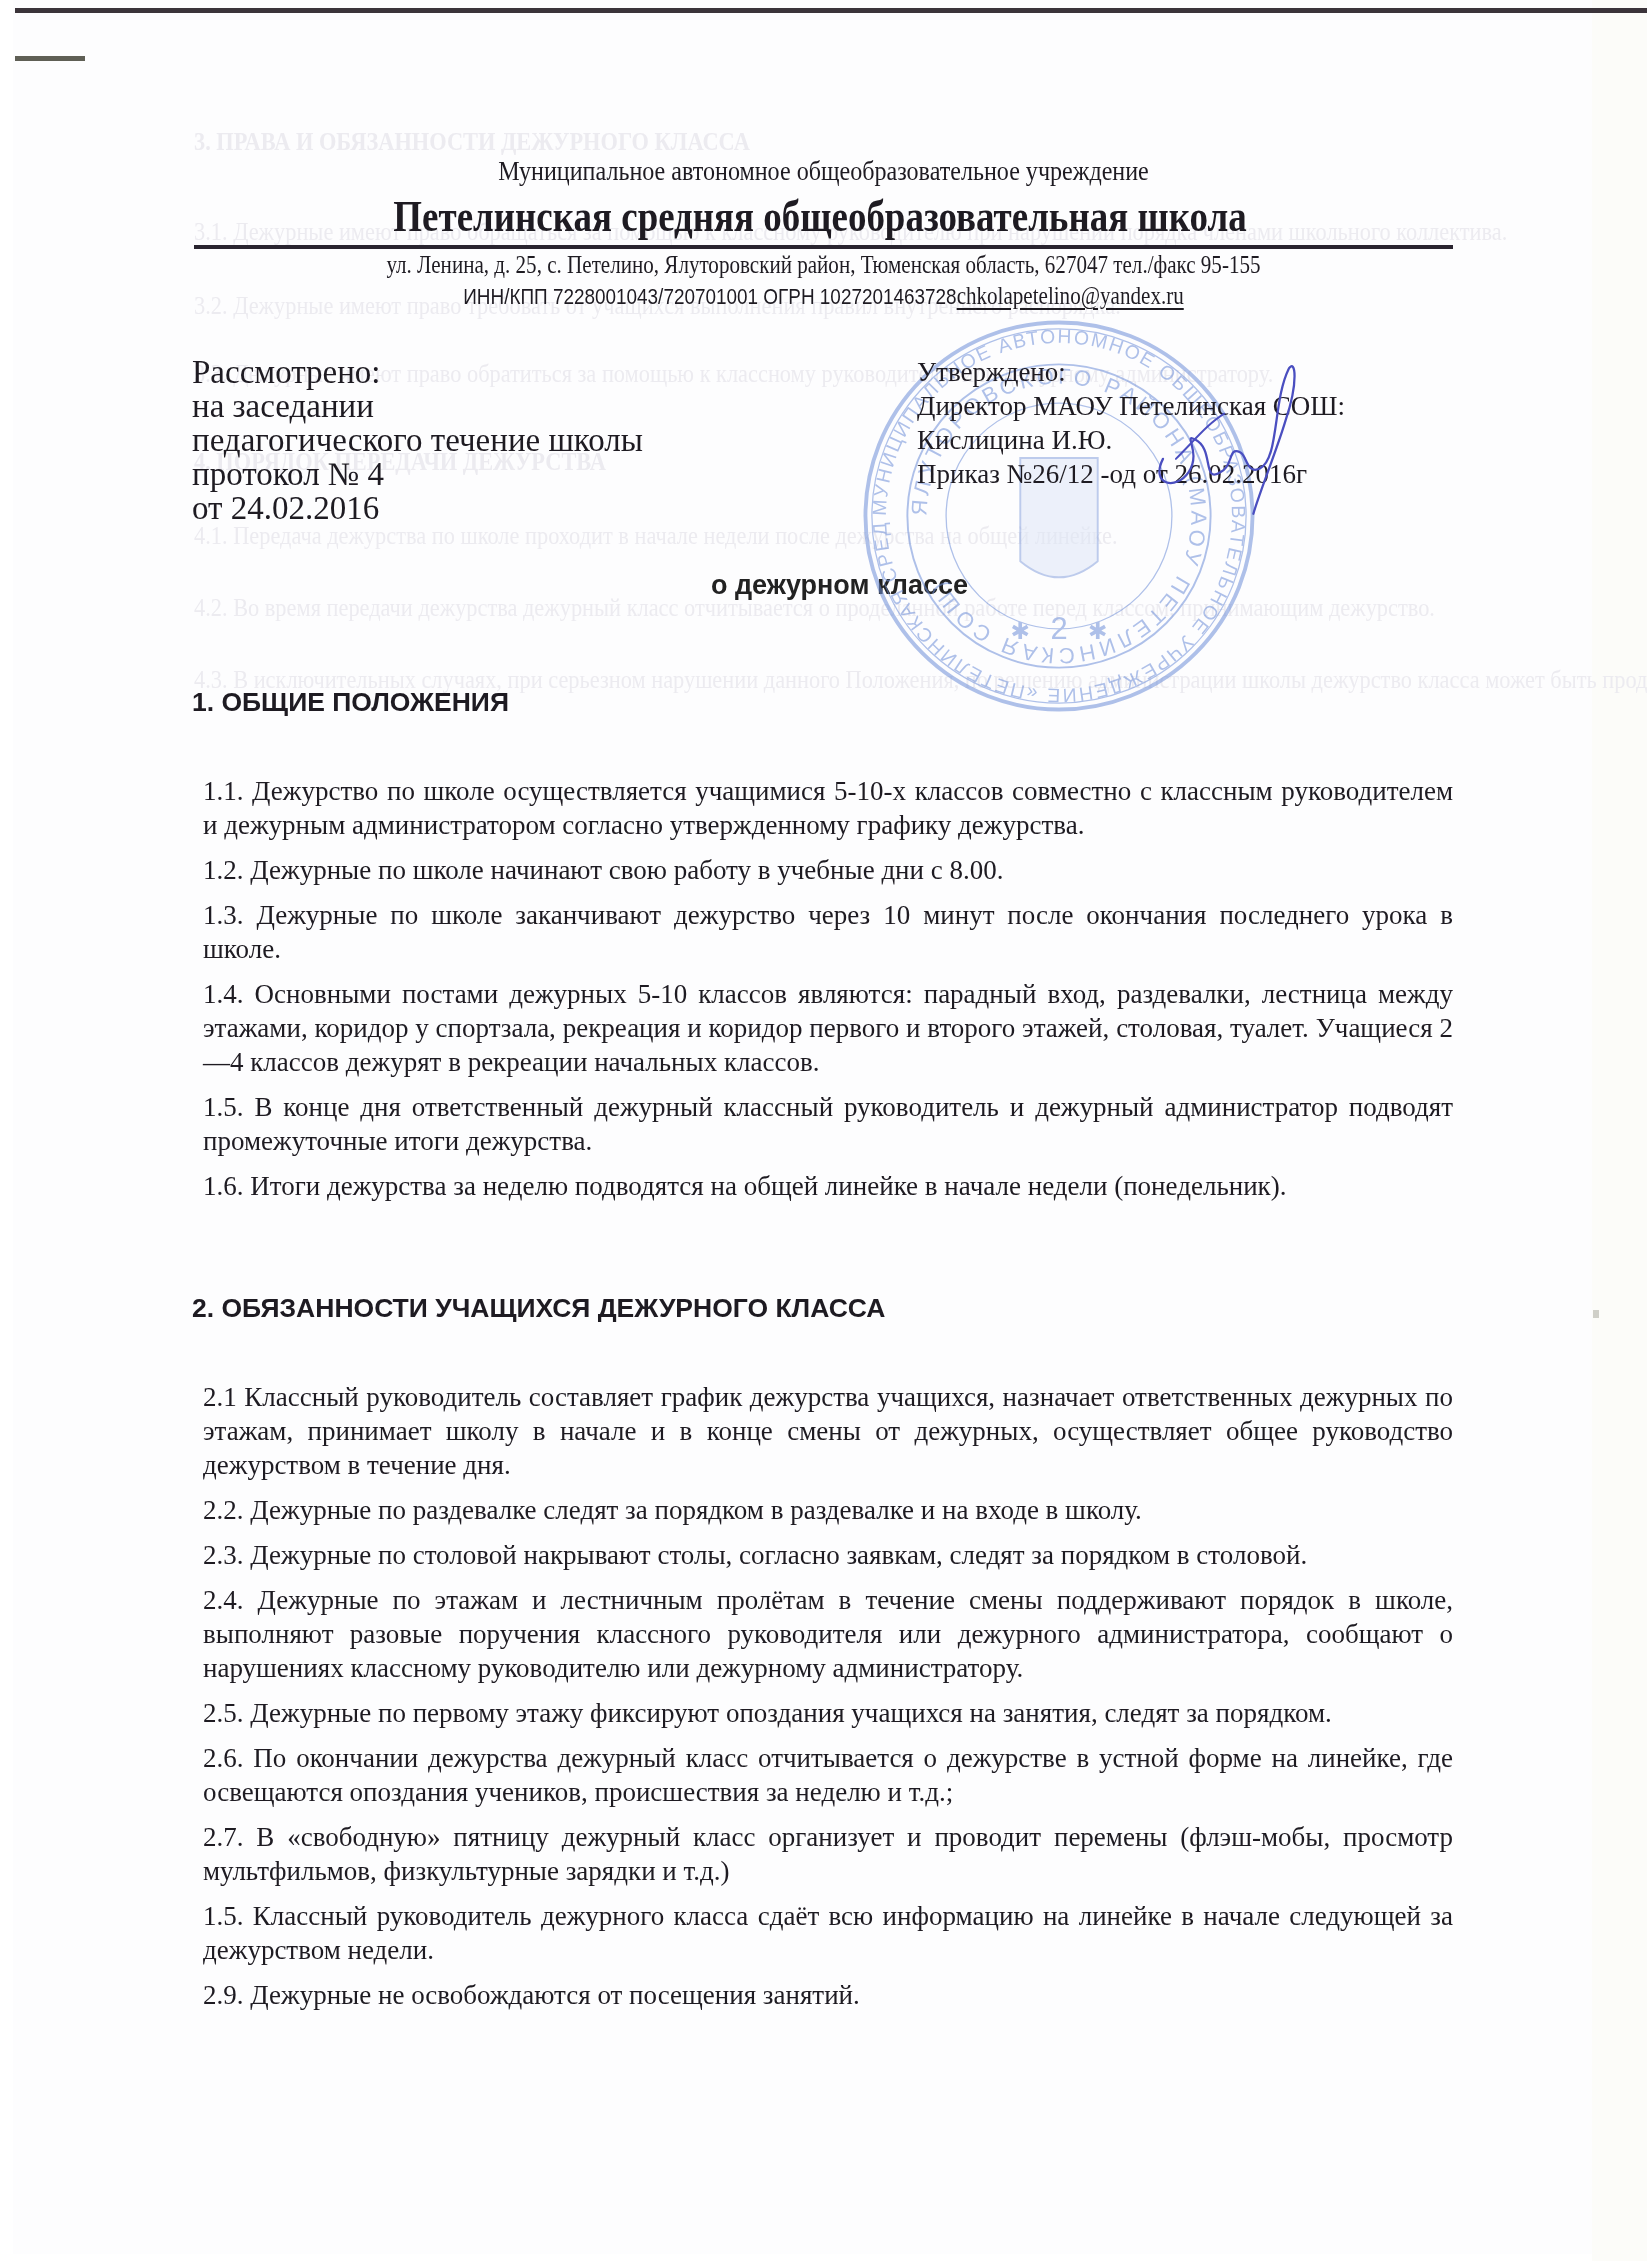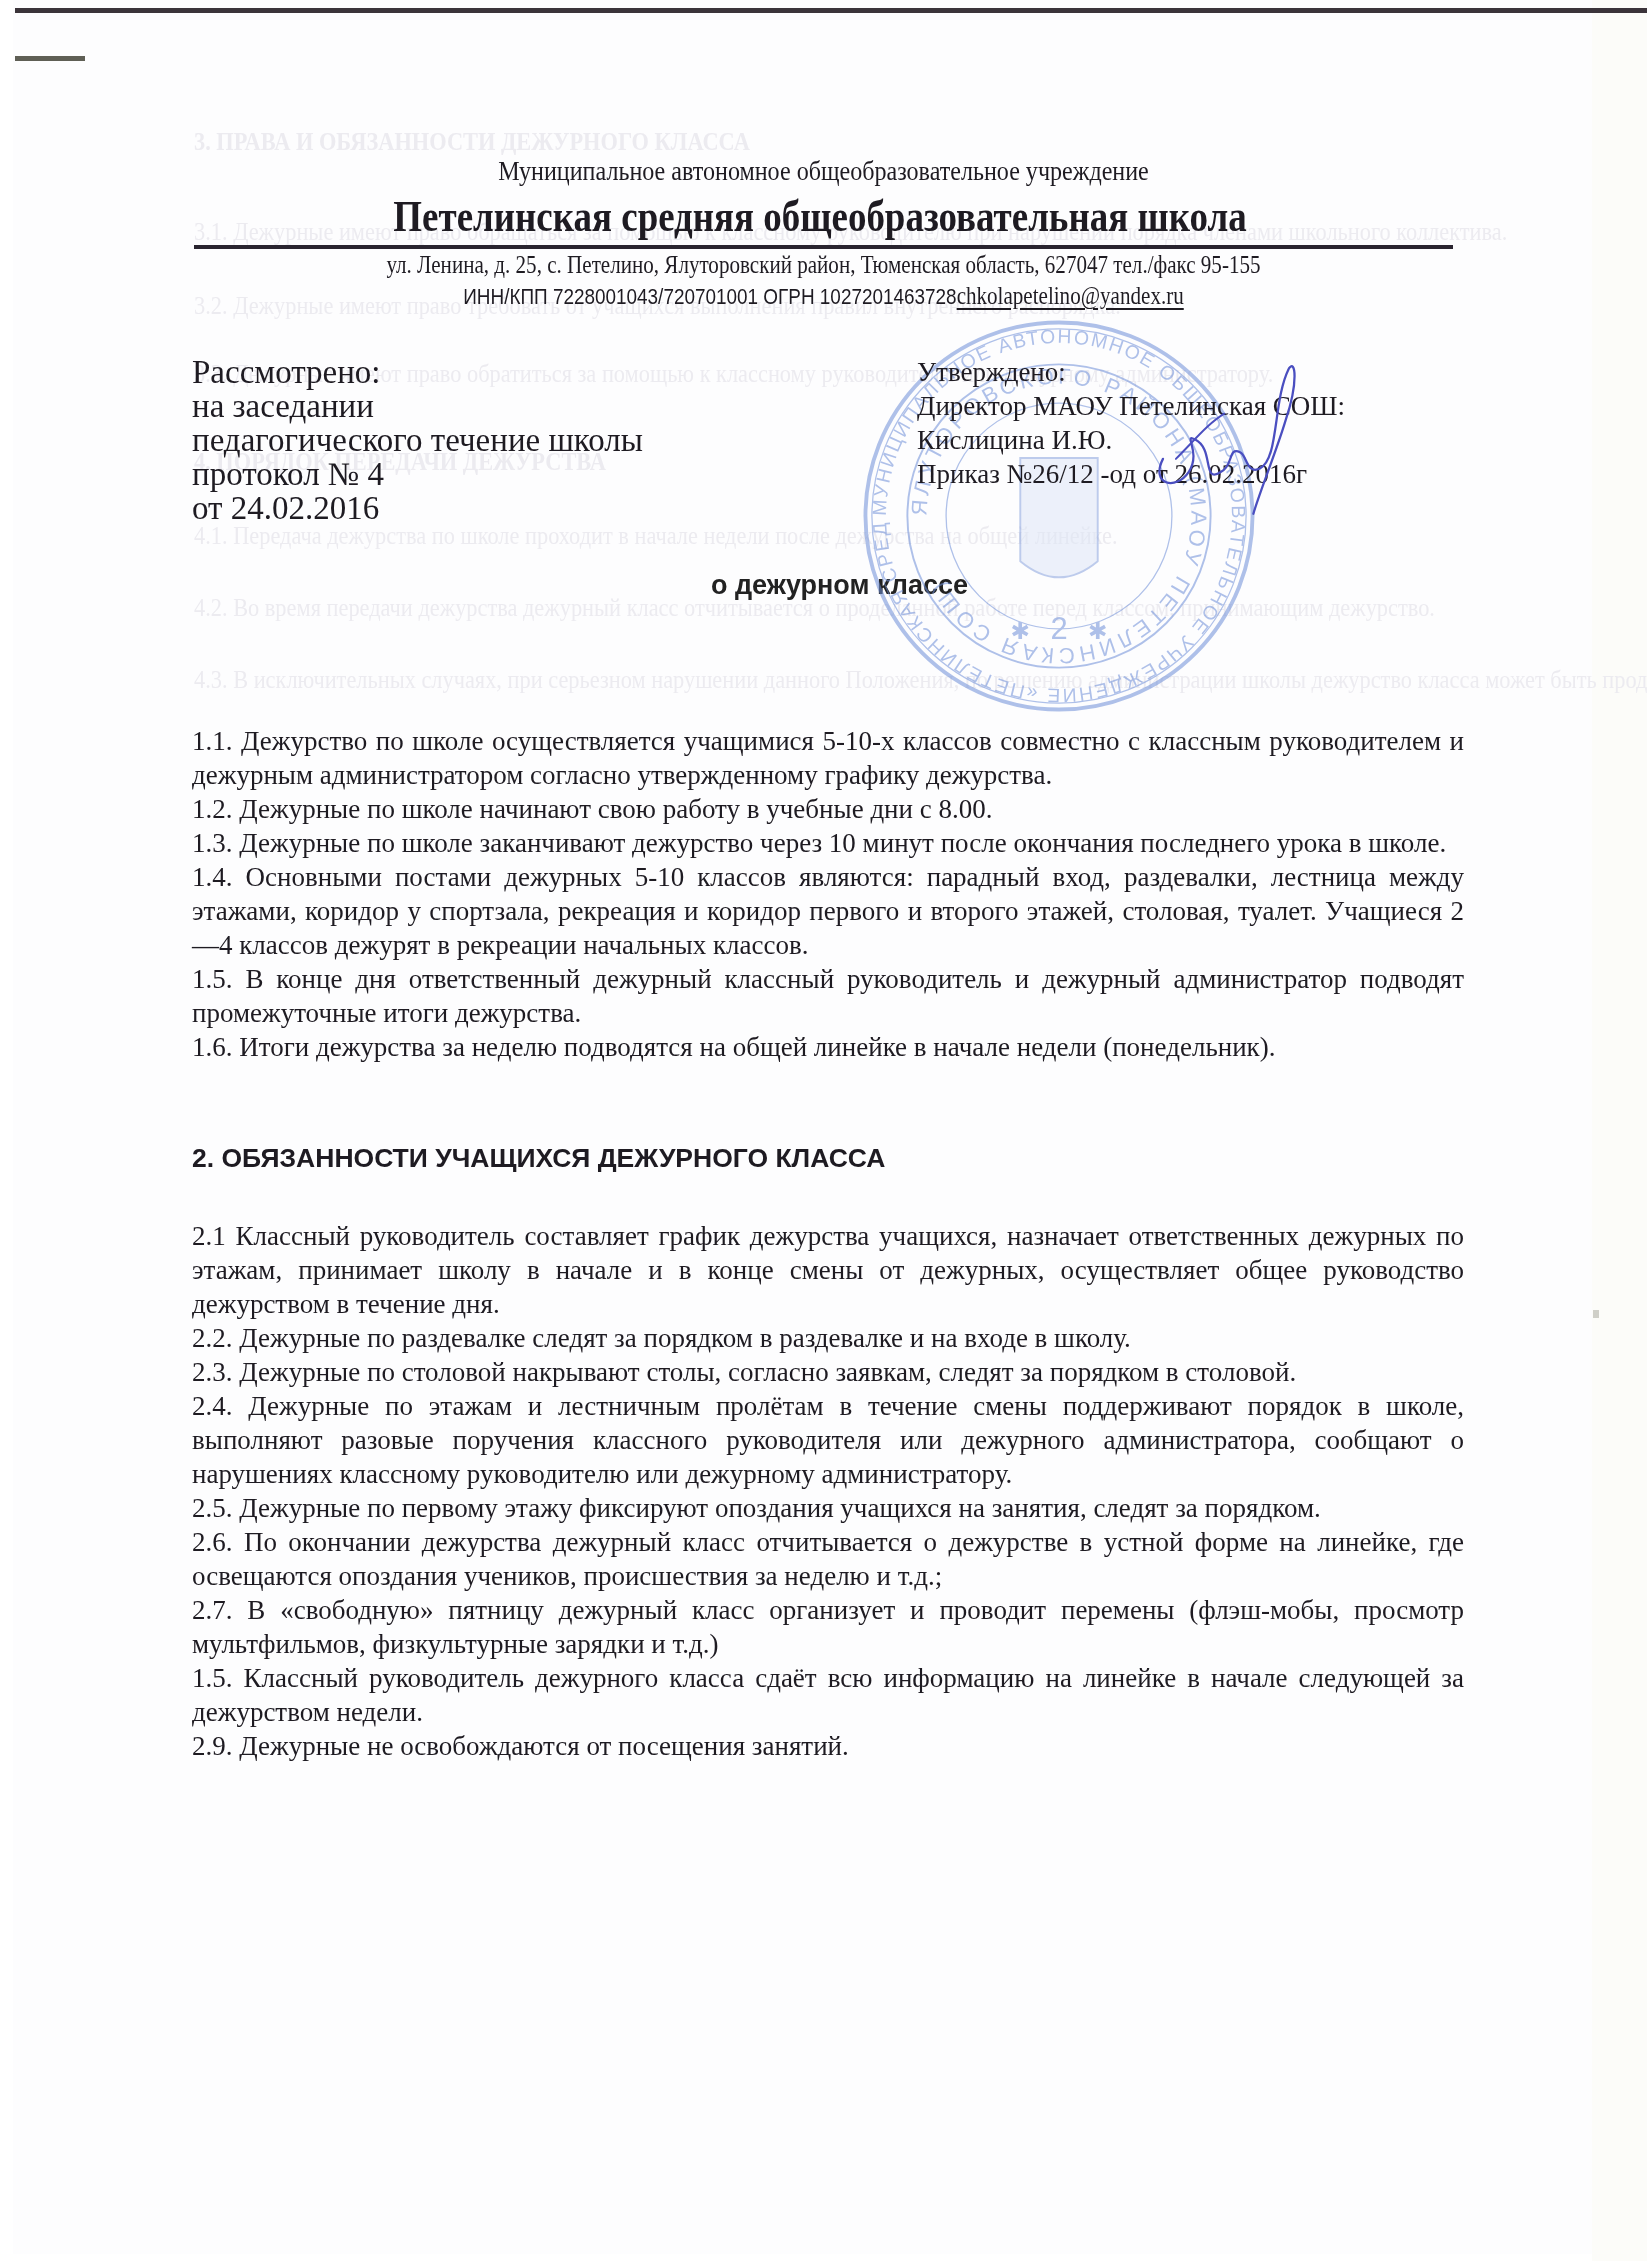--- a/index.html
+++ b/index.html
@@ -83,21 +83,21 @@
   .body-text {
     position: absolute; left: 192px; top: 683px; width: 1272px;
     font-size: 27px; line-height: 34px; text-align: justify;
   }
   .section-heading {
     font-family: "Liberation Sans", "DejaVu Sans", sans-serif; font-weight: bold;
     font-size: 26.5px; margin: 0; height: 39px; line-height: 39px; text-align: left;
   }
   .section-gap { height: 41px; }
   .section-gap-large { height: 75px; }
-  .para { margin: 0; text-align: justify; text-align-last: left; }
+  .para { margin: 11px; text-align: justify; text-align-last: left; }
 
   
   .ghost {
     position: absolute; color: #ecebf0; font-size: 26px; z-index: 0; white-space: nowrap;
     transform: scaleX(0.86); transform-origin: left top;
   }
 </style>
 </head>
 <body>
 
@@ -163,20 +163,21 @@
 <svg class="signature" viewBox="0 0 260 240">
   <path d="M20,150 C0,190 40,200 60,170 C80,140 50,110 70,120 C100,135 80,190 110,170 C130,160 120,130 140,140 C150,145 150,175 170,165 C200,150 190,60 215,10 C225,-5 230,30 210,90 C195,140 170,200 160,235" fill="none" stroke="#4a4ec0" stroke-width="3.5" stroke-linecap="round"></path>
   <path d="M40,150 C70,120 90,95 115,80" fill="none" stroke="#4a4ec0" stroke-width="3" stroke-linecap="round"></path>
 </svg>
 
 <div class="doc-title">
   <div>о дежурном классе</div>
 </div>
 
 <div class="body-text">
+  <div class="section-heading">1. ОБЩИЕ ПОЛОЖЕНИЯ</div>
   <div class="section-gap"></div>
   <p class="para">1.1. Дежурство по школе осуществляется учащимися 5-10-х классов совместно с классным руководителем и дежурным администратором согласно утвержденному графику дежурства.</p>
   <p class="para">1.2. Дежурные по школе начинают свою работу в учебные дни с 8.00.</p>
   <p class="para">1.3. Дежурные по школе заканчивают дежурство через 10 минут после окончания последнего урока в школе.</p>
   <p class="para">1.4. Основными постами дежурных 5-10 классов являются: парадный вход, раздевалки, лестница между этажами, коридор у спортзала, рекреация и коридор первого и второго этажей, столовая, туалет. Учащиеся 2 —4 классов дежурят в рекреации начальных классов.</p>
   <p class="para">1.5. В конце дня ответственный дежурный классный руководитель и дежурный администратор подводят промежуточные итоги дежурства.</p>
   <p class="para">1.6. Итоги дежурства за неделю подводятся на общей линейке в начале недели (понедельник).</p>
   <div class="section-gap-large"></div>
   <div class="section-heading">2. ОБЯЗАННОСТИ УЧАЩИХСЯ ДЕЖУРНОГО КЛАССА</div>
   <div class="section-gap"></div>

